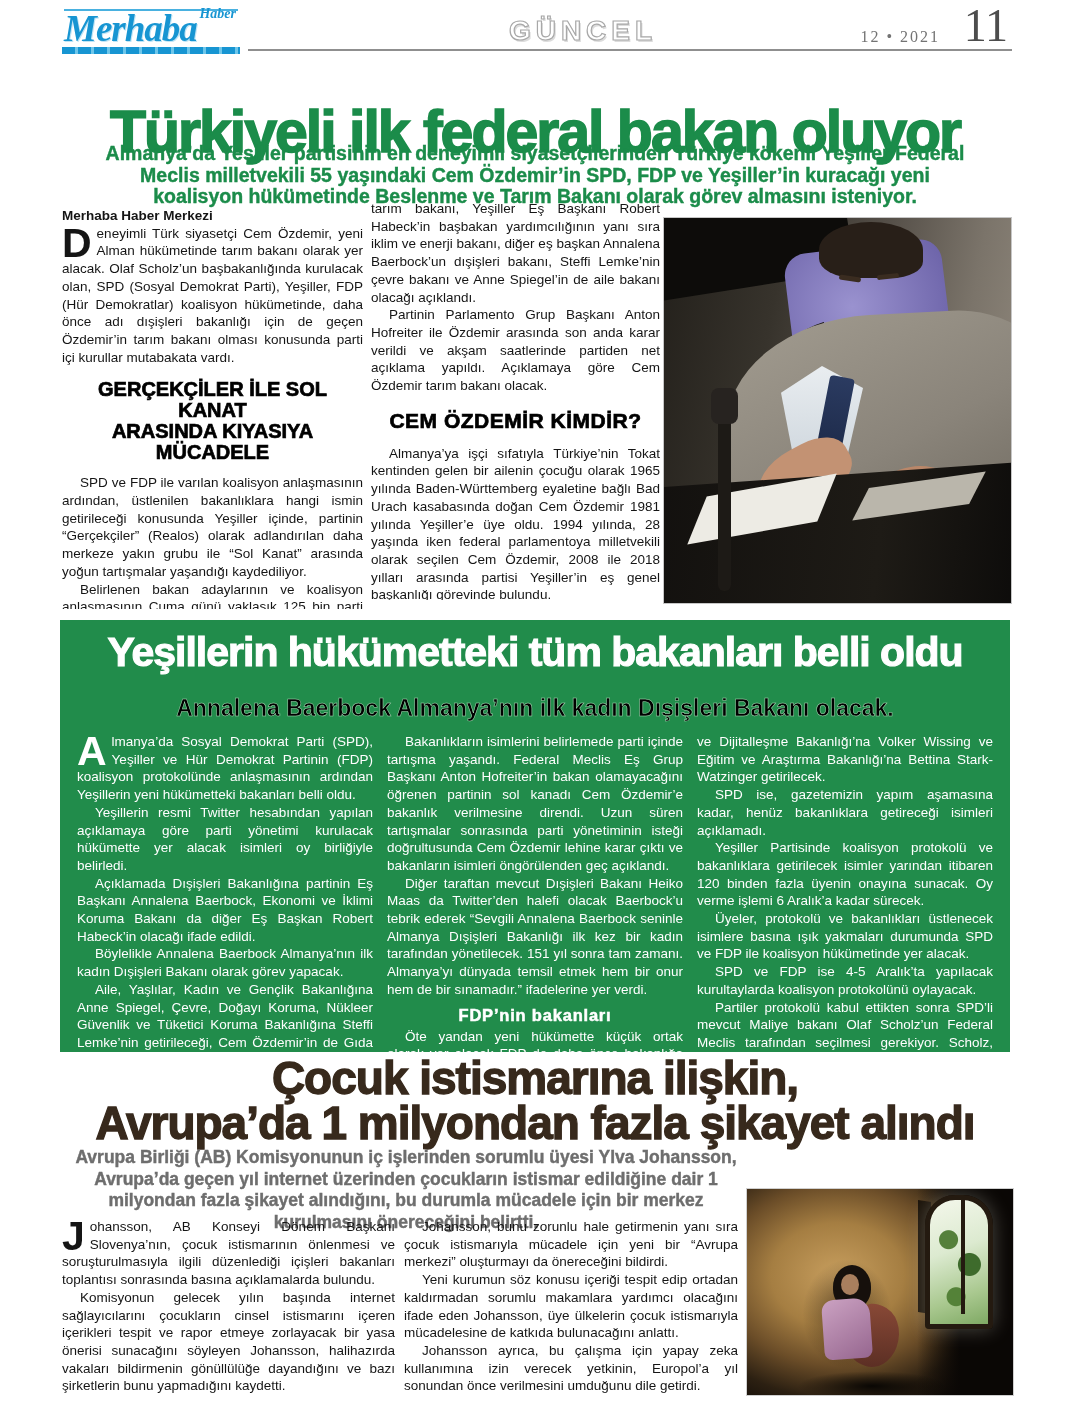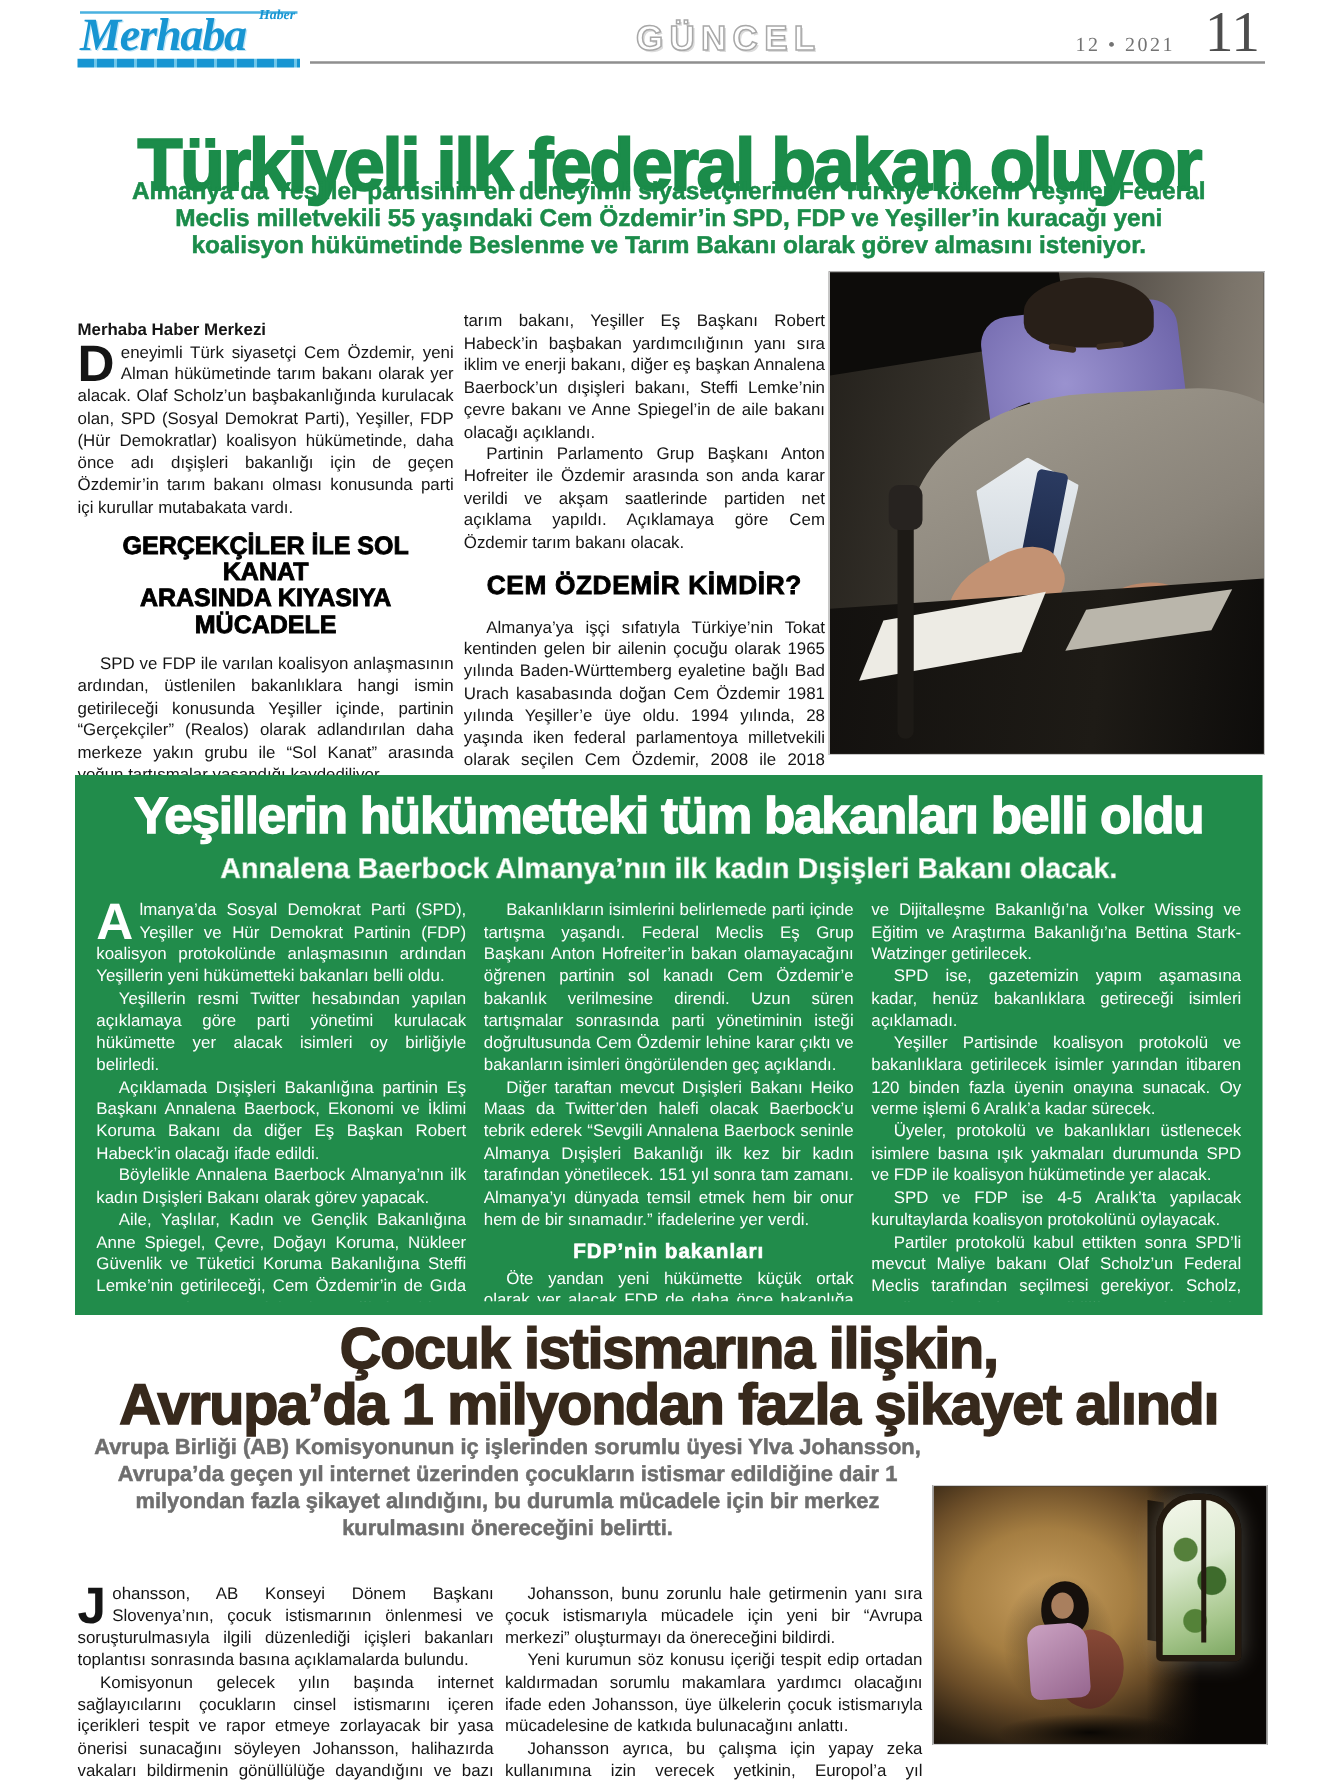--- a/index.html
+++ b/index.html
@@ -6,41 +6,41 @@
   .page{position:relative;width:1070px;height:1426px;margin:0 auto;background:#fff;overflow:hidden;
         font-family:"Liberation Sans",sans-serif;color:#161616;}
 
   
   .logo{position:absolute;left:62px;top:8px;width:178px;height:46px;}
   .logo-topline{position:absolute;top:1px;left:2px;right:2px;height:2px;background:#49b1e0;}
   .logo-word{position:absolute;top:2px;left:2px;font-family:"Liberation Serif",serif;font-style:italic;
              font-weight:bold;font-size:37px;line-height:38px;letter-spacing:-1px;color:#1795d2;
              text-shadow:1px 1px 0 #bfe4f5;}
   .logo-tag{position:absolute;top:-2px;right:4px;font-family:"Liberation Serif",serif;font-style:italic;
-            font-weight:bold;font-size:11px;color:#1795d2;}
+            font-weight:bold;font-size:14px;color:#1795d2;}
   .logo-bar{position:absolute;bottom:0;left:0;right:0;height:7px;
             background:repeating-linear-gradient(90deg,#1795d2 0 13px,#6ec6ea 13px 16px);}
   .section-title{position:absolute;top:15px;left:0;width:100%;text-align:center;
                  font-size:28px;font-weight:bold;letter-spacing:5px;color:#fff;
                  -webkit-text-stroke:1.2px #a8a8a8;text-shadow:1.5px 1.5px 0 #dcdcdc;padding-left:48px;}
   .issue{position:absolute;top:28px;right:130px;font-family:"Liberation Serif",serif;
          font-size:16px;letter-spacing:2px;color:#737373;}
   .pageno{position:absolute;top:2px;right:62px;font-family:"Liberation Serif",serif;
           font-size:46px;line-height:48px;color:#4d4d4d;}
   .header-rule{position:absolute;top:49px;left:248px;right:58px;height:2px;background:#8f8f8f;}
 
   
   .headline1{position:absolute;top:56px;left:30px;right:30px;text-align:center;
              font-size:59px;line-height:72px;font-weight:bold;color:#1b8c4a;letter-spacing:-2px;
              -webkit-text-stroke:1.6px #1b8c4a;}
   .deck1{position:absolute;top:143px;left:95px;width:880px;text-align:center;
          font-size:19.5px;line-height:21.5px;font-weight:bold;color:#1b8c4a;
          -webkit-text-stroke:0.4px #1b8c4a;}
   .byline{font-size:13.5px;font-weight:bold;color:#5c5c5c;margin:0 0 3px 0;}
-  .colbox{position:absolute;overflow:hidden;margin-top:48px;}
+  .colbox{position:absolute;overflow:hidden;}
   .a1c1{top:207px;left:62px;width:301px;height:402px;}
   .a1c2{top:200px;left:371px;width:289px;height:400px;}
   .body-text p{font-size:13.5px;line-height:17.7px;text-align:justify;margin:0;color:#151515;}
   .body-text p.indent{text-indent:18px;}
   .lead::first-letter{float:left;font-size:41px;line-height:33px;font-weight:bold;
                       padding:2px 5px 0 0;}
   .crosshead{text-align:center;font-weight:bold;font-size:20px;line-height:21px;color:#000;
              margin:13px 0 11px 0;-webkit-text-stroke:0.7px #000;}
   .crosshead2{text-align:center;font-weight:bold;font-size:21px;color:#000;margin:14px 0 12px 0;
               -webkit-text-stroke:0.7px #000;letter-spacing:0.5px;}
@@ -77,21 +77,21 @@
              transform:rotate(-10deg) skewX(-32deg);}
   .p1-paper2{left:196px;bottom:92px;width:118px;height:30px;background:#bab6ab;
              transform:rotate(-8deg) skewX(-35deg);}
   .p1-mic{left:54px;top:198px;width:13px;height:175px;background:#1d1a16;border-radius:6px;}
   .p1-mictop{left:47px;top:170px;width:27px;height:36px;background:#272320;border-radius:8px;}
 
   
   .green{position:absolute;top:620px;left:60px;width:950px;height:432px;background:#218c4b;}
   .green-title{padding-top:9px;text-align:center;font-size:41px;line-height:46px;font-weight:bold;
                color:#fff;letter-spacing:-1px;-webkit-text-stroke:1.1px #fff;}
-  .green-subtitle{text-align:center;font-size:23px;font-weight:bold;color:#ffffff;margin-top:6px;
+  .green-subtitle{text-align:center;font-size:23px;font-weight:bold;color:#000000;margin-top:20px;
                   -webkit-text-stroke:0.5px #a9dab5;}
   .green-cols{display:flex;gap:14px;padding:11px 17px 0 17px;}
   .green-col{width:296px;height:322px;overflow:hidden;}
   .green-col p{color:#fefefe;}
   .green-col .lead::first-letter{color:#fff;}
   .green-crosshead{text-align:center;font-weight:bold;font-size:16.5px;color:#fff;margin:7px 0 3px 0;
                    letter-spacing:0.8px;-webkit-text-stroke:0.5px #fff;}
 
   
   .headline3{position:absolute;top:1056px;left:0;width:100%;text-align:center;color:#37291c;

